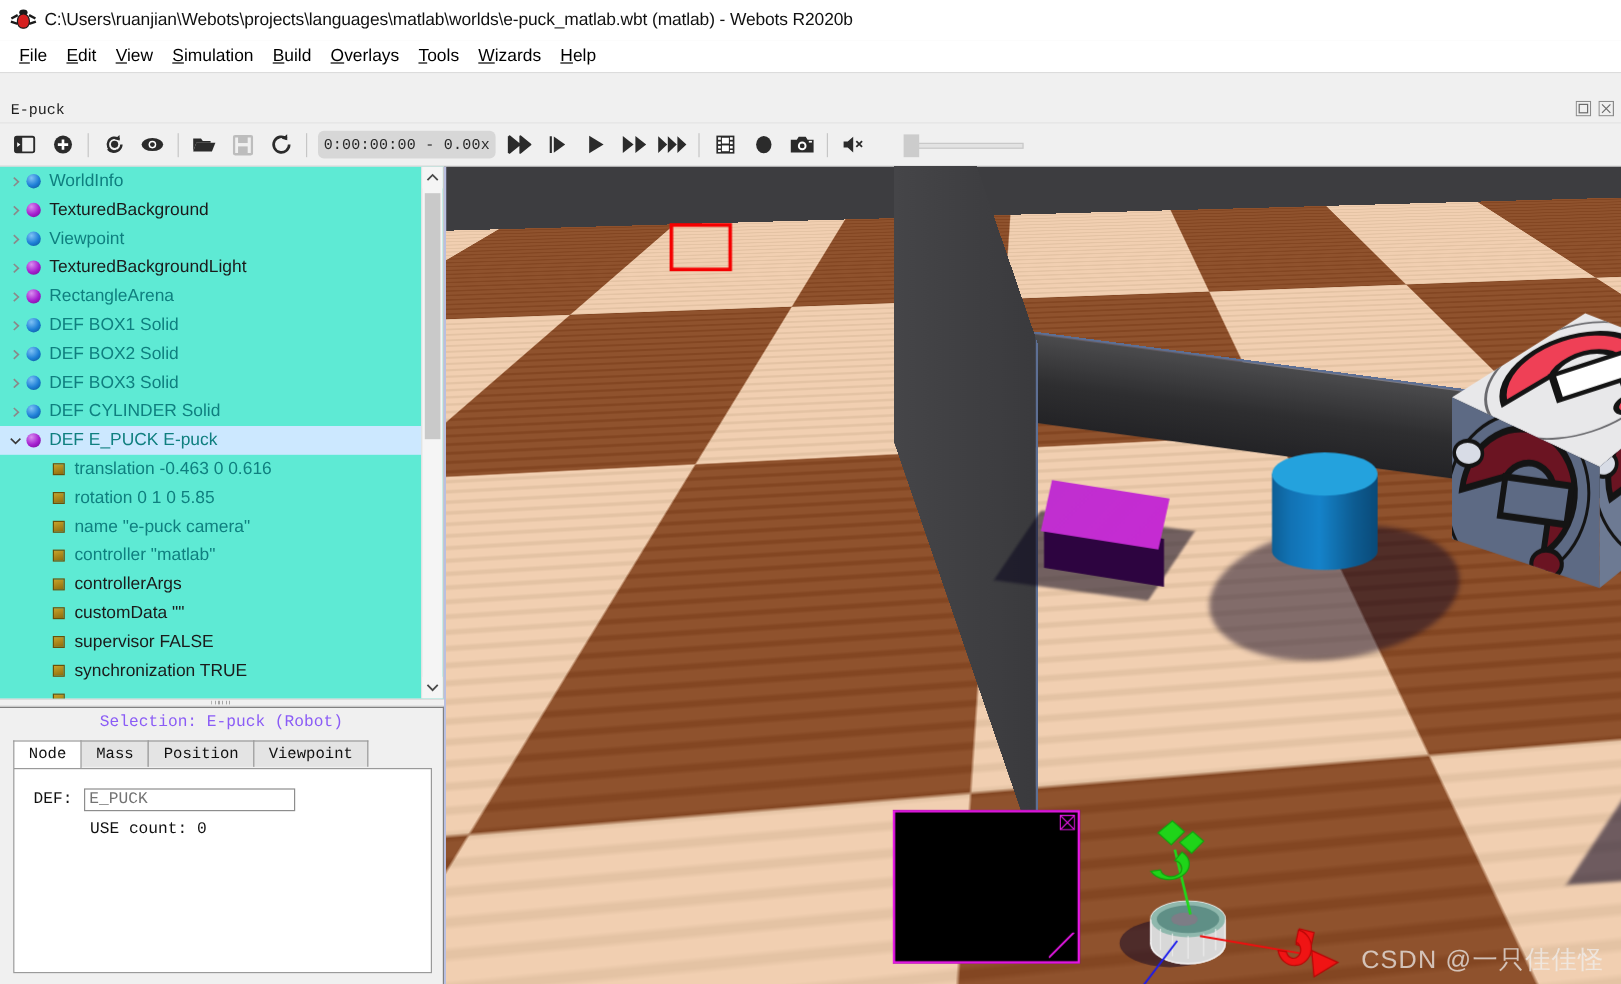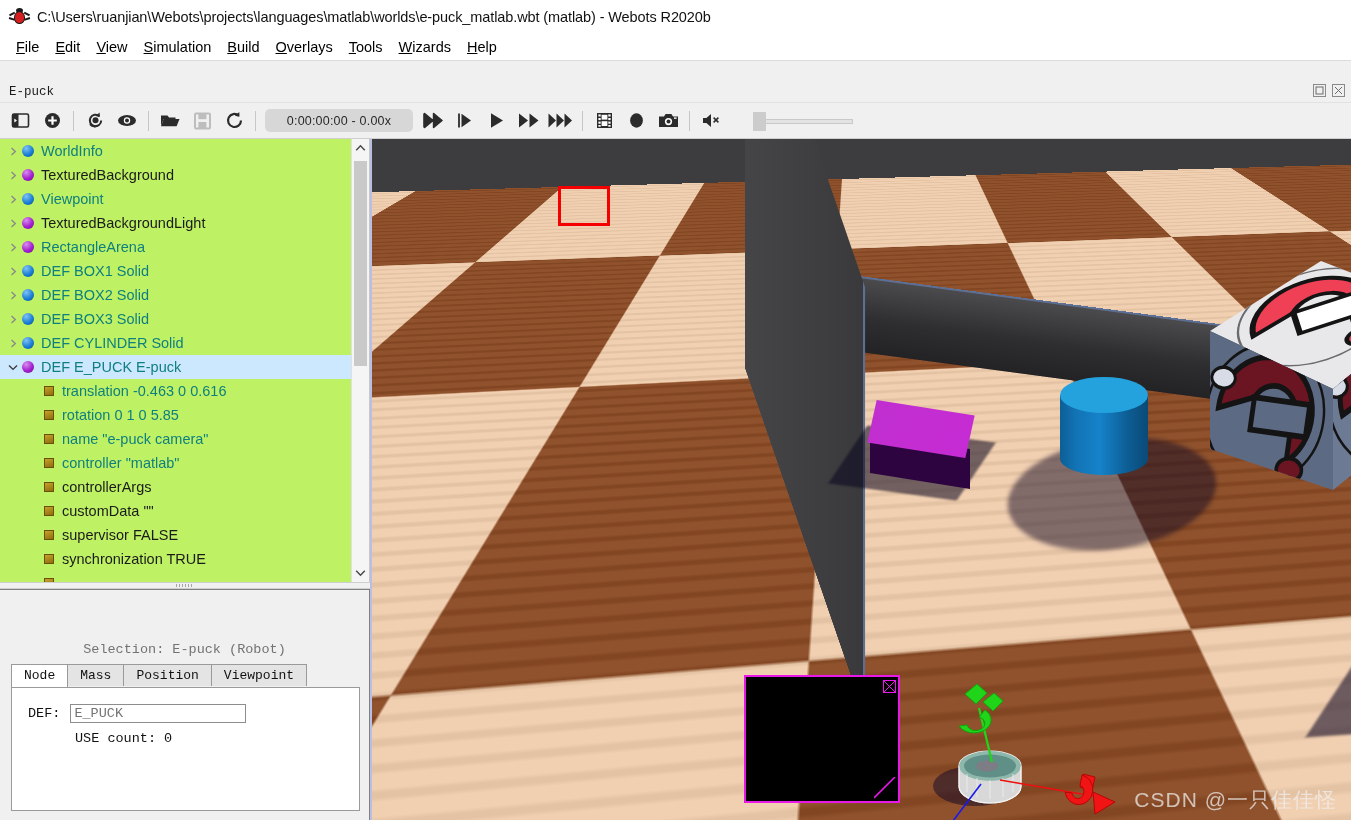--- a/index.html
+++ b/index.html
@@ -142,21 +142,21 @@
     flex: 0 0 auto;
   }
   .time-field {
     background: #d7d7d7;
     border-radius: 5px;
     height: 23px;
     min-width: 148px;
     display: flex;
     align-items: center;
     justify-content: center;
-    font-family: Liberation Sans, sans-serif;
+    font-family: Liberation Mono, monospace;
     font-size: 12.5px;
     color: #2a2a2a;
     letter-spacing: 0.2px;
     margin: 0 4px;
     overflow: hidden;
     white-space: nowrap;
     flex: 0 0 auto;
   }
   .play-highlight {
     position: absolute;
@@ -201,21 +201,21 @@
     width: 370px;
     flex: 0 0 370px;
     display: flex;
     flex-direction: column;
     background: #ffffff;
     min-height: 0;
   }
   .tree-panel {
     height: 443px;
     flex: 0 0 443px;
-    background: #bef264;
+    background: #5eead4;
     position: relative;
     overflow: hidden;
     border-right: 1px solid #c8c8c8;
   }
   .tree-list {
     position: absolute;
     left: 0; top: 0; right: 18px; bottom: 0;
     overflow: hidden;
   }
   .tree-row {
@@ -304,23 +304,22 @@
     border-top: 1px solid #808080;
     display: flex;
     flex-direction: column;
     min-height: 0;
     position: relative;
   }
   .sel-title {
     text-align: center;
     font-family: "Liberation Mono", monospace;
     font-size: 13.5px;
-    color: #737373;
+    color: #8b5cf6;
     padding: 5px 0 7px 0;
-    margin-top: 47px;
   }
   .tabs-row {
     display: flex;
     align-items: flex-start;
     padding-left: 11px;
     height: 23px;
     flex: 0 0 auto;
   }
   .tab {
     font-family: "Liberation Mono", monospace;

